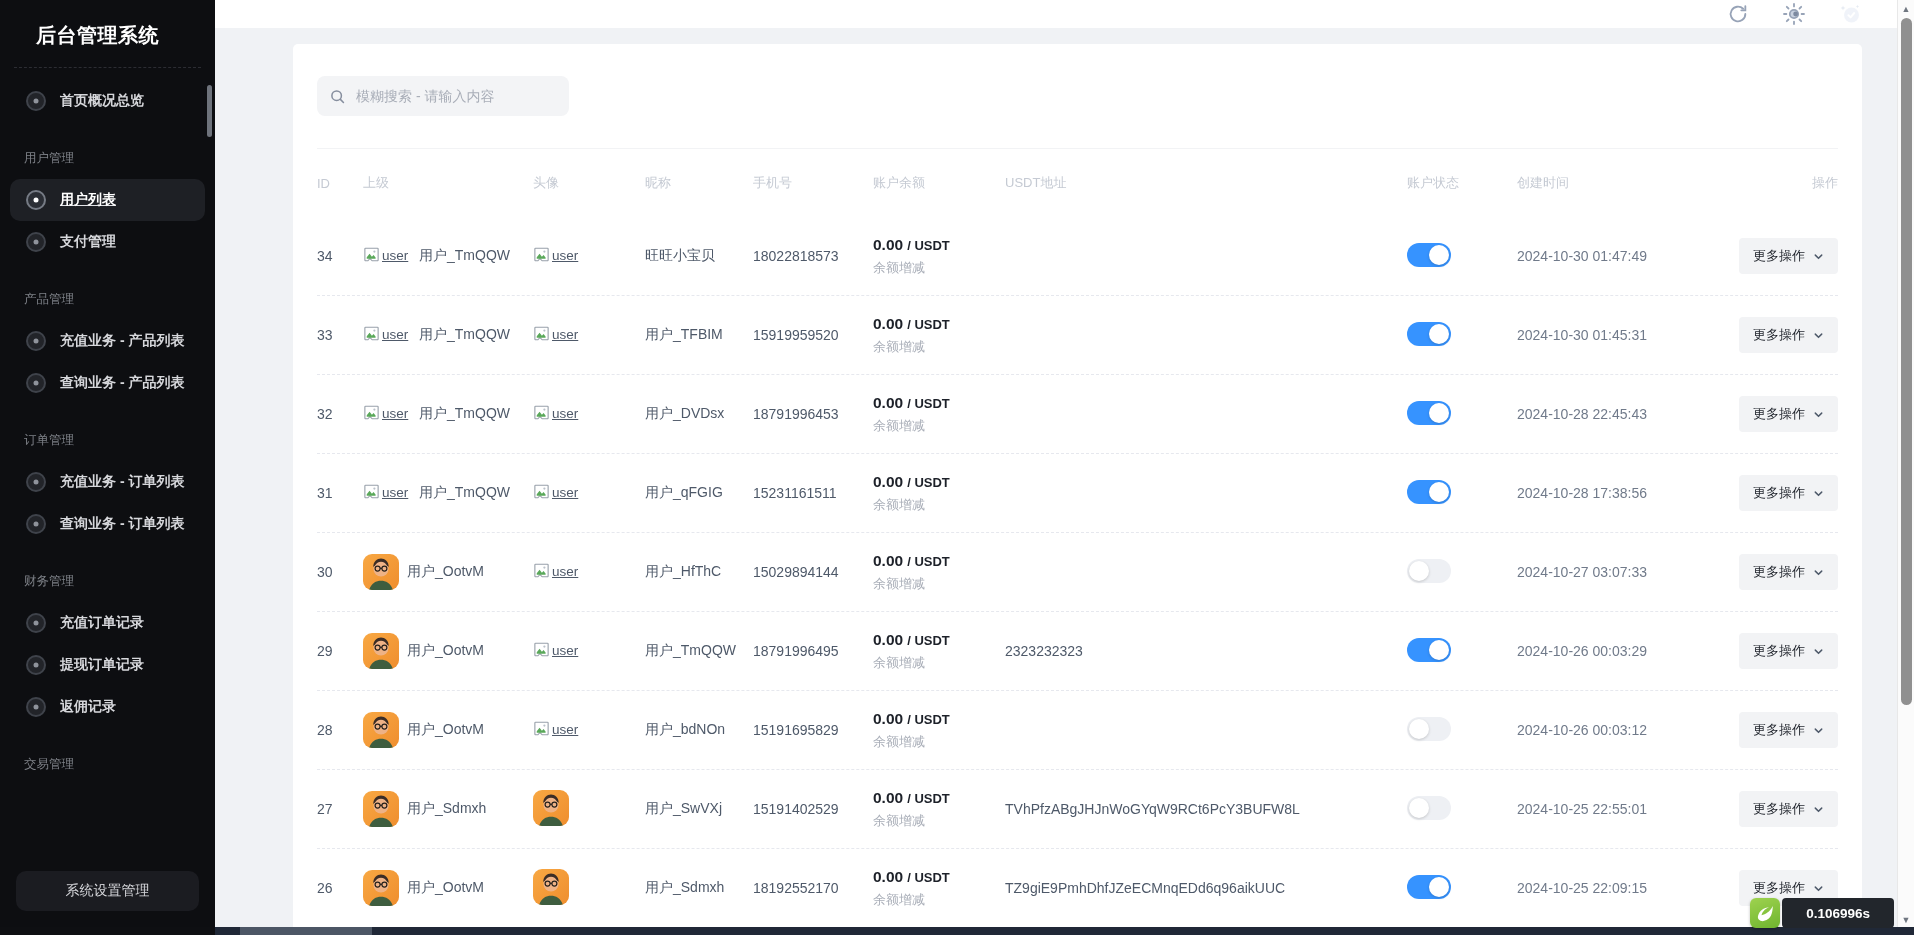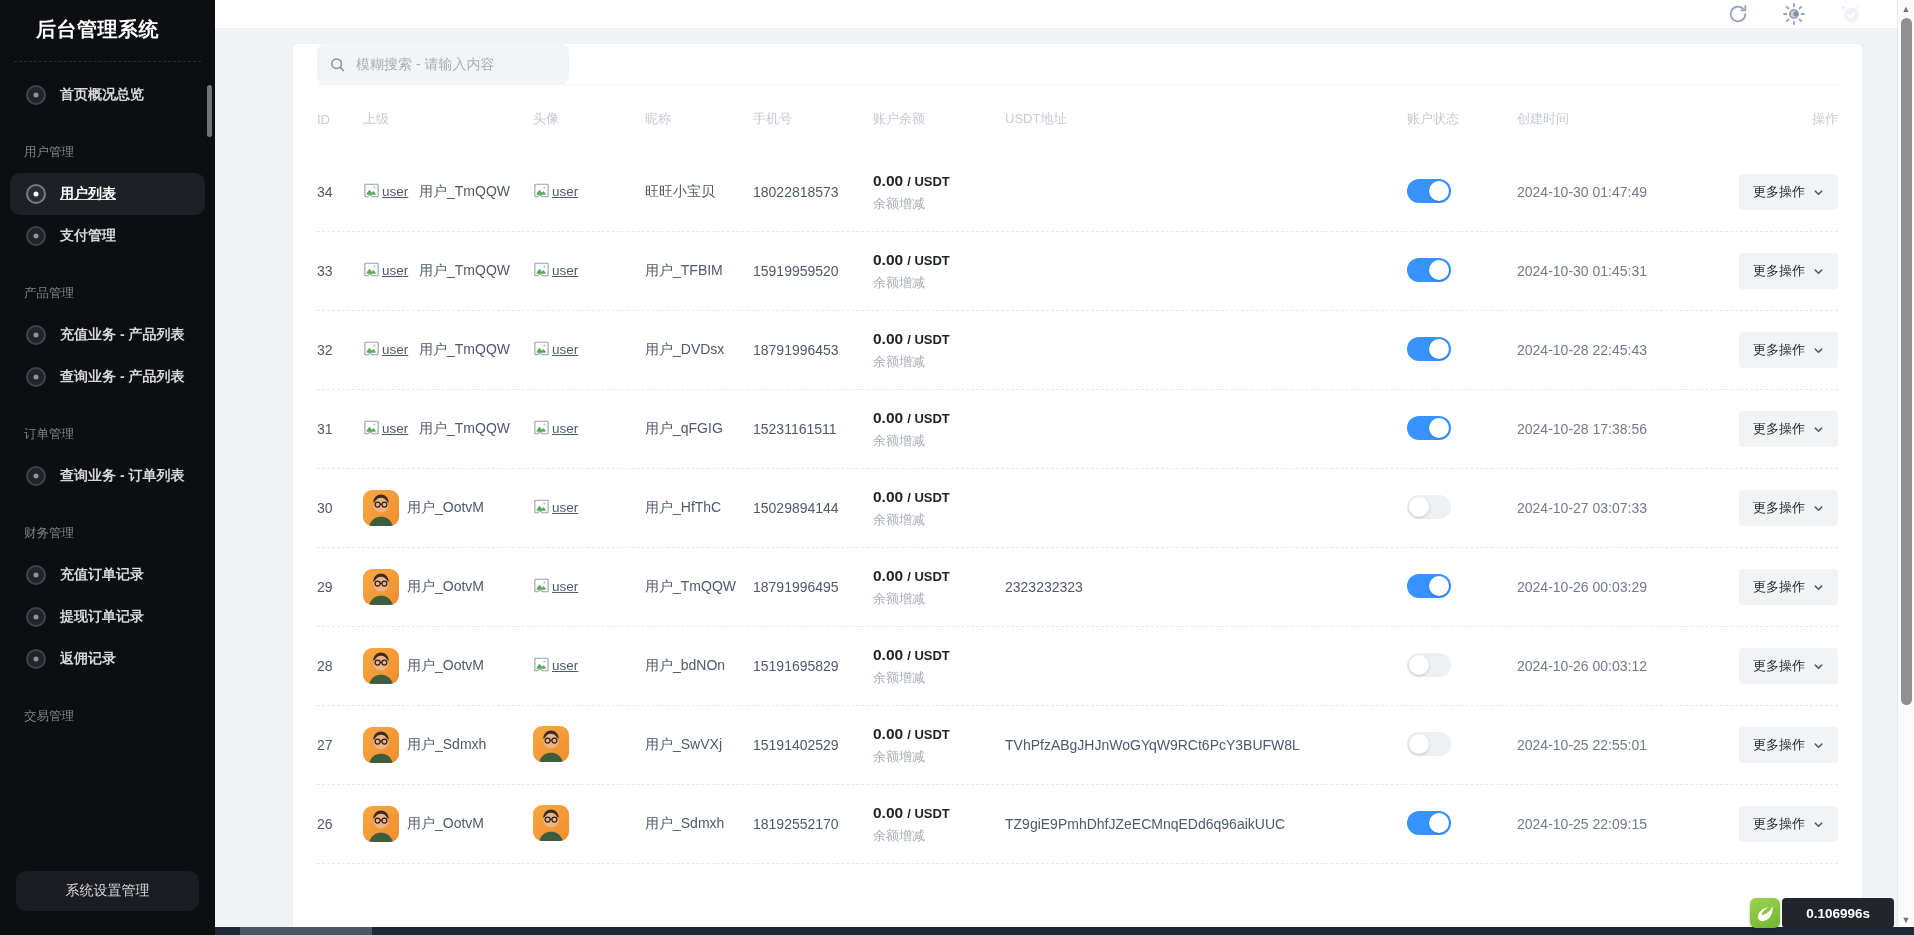--- a/index.html
+++ b/index.html
@@ -1,21 +1,21 @@
 <!DOCTYPE html>
 <html><head>
 <meta charset="utf-8">
 <style>
   * { margin:0; padding:0; box-sizing:border-box; }
   html,body { width:1914px; height:935px; overflow:hidden; font-family:"Liberation Sans","DejaVu Sans",sans-serif; background:#f0f2f5; }
   .app { display:flex; width:100%; height:100%; position:relative; }
 
   
   .sidebar { width:215px; min-width:215px; height:100%; background:#0d0e11; position:relative; color:#e2e3e7; }
-  .sb-title { font-size:20px; font-weight:700; color:#ffffff; padding:16px 0 18px 36px; letter-spacing:.5px; }
+  .sb-title { font-size:20px; font-weight:700; color:#ffffff; padding:22px 0 18px 36px; letter-spacing:.5px; }
   .sb-divider { border-top:1px dashed #2c2d33; margin:0 14px; }
   .sb-nav { padding-top:12px; }
   .nav-section { height:42px; margin-top:15px; display:flex; align-items:center; padding-left:24px; font-size:12.5px; color:#7d8087; }
   .nav-item { height:42px; margin:0 10px; padding-left:16px; display:flex; align-items:center; gap:14px; border-radius:10px; cursor:pointer; }
   .nav-item .lbl { font-size:14px; font-weight:600; color:#d6d7db; }
   .nav-item.active { background:#1e2025;text-decoration:underline; }
   .nav-item.active .lbl { color:#ffffff; font-weight:700; }
   .nav-icon { width:20px; height:20px; min-width:20px; border-radius:50%; background:#222429; border:2px solid #3f434b; position:relative; }
   .nav-icon::after { content:''; position:absolute; width:5px; height:5px; border-radius:50%; background:#8f939b; top:50%; left:50%; transform:translate(-50%,-50%); }
   .nav-item.active .nav-icon { border-color:#767b85; background:#2b2e35; }
@@ -25,21 +25,21 @@
 
   
   .main { flex:1; height:100%; display:flex; flex-direction:column; }
   .topbar { height:76px; background:#ffffff; display:flex; align-items:center; justify-content:flex-end; gap:28px; padding-right:50px; }
   .icon-btn { background:none; border:none; cursor:pointer; display:flex; align-items:center; justify-content:center; width:28px; height:28px; }
   .icon-btn.faded { opacity:.45; }
 
   .content { padding:16px 52px 0 78px; flex:1; }
   .card { background:#ffffff; border-radius:5px; min-height:900px; padding:0 24px; }
 
-  .search-row { padding:0 0; border-bottom:1px solid #f2f3f5; }
+  .search-row { padding:32px 0; border-bottom:1px solid #f2f3f5; }
   .search-box { width:252px; height:40px; background:#f3f4f6; border-radius:8px; display:flex; align-items:center; padding:0 12px; gap:10px; }
   .search-box input { flex:1; border:none; outline:none; background:transparent; font-size:14px; color:#1d2129; font-family:inherit; }
   .search-box input::placeholder { color:#a9aeb8; }
 
   .thead-row, .tr { display:grid; grid-template-columns:46px 170px 112px 108px 120px 132px 402px 110px 190px minmax(100px,1fr); align-items:center; }
   .thead-row { height:68px; }
   .th { font-size:13px; color:#c5cad3; font-weight:500; }
   .th:last-child { text-align:right; }
   .tr { height:79px; border-bottom:1px dashed #e6e8ee; }
   .td { font-size:14px; color:#4e5969; }
@@ -102,20 +102,24 @@
         <div class="nav-section">产品管理</div>
         <div class="nav-item">
           <span class="nav-icon"></span>
           <span class="lbl">充值业务 - 产品列表</span>
         </div>
         <div class="nav-item">
           <span class="nav-icon"></span>
           <span class="lbl">查询业务 - 产品列表</span>
         </div>
         <div class="nav-section">订单管理</div>
+        <div class="nav-item">
+          <span class="nav-icon"></span>
+          <span class="lbl">充值业务 - 订单列表</span>
+        </div>
         <div class="nav-item">
           <span class="nav-icon"></span>
           <span class="lbl">查询业务 - 订单列表</span>
         </div>
         <div class="nav-section">财务管理</div>
         <div class="nav-item">
           <span class="nav-icon"></span>
           <span class="lbl">充值订单记录</span>
         </div>
         <div class="nav-item">

